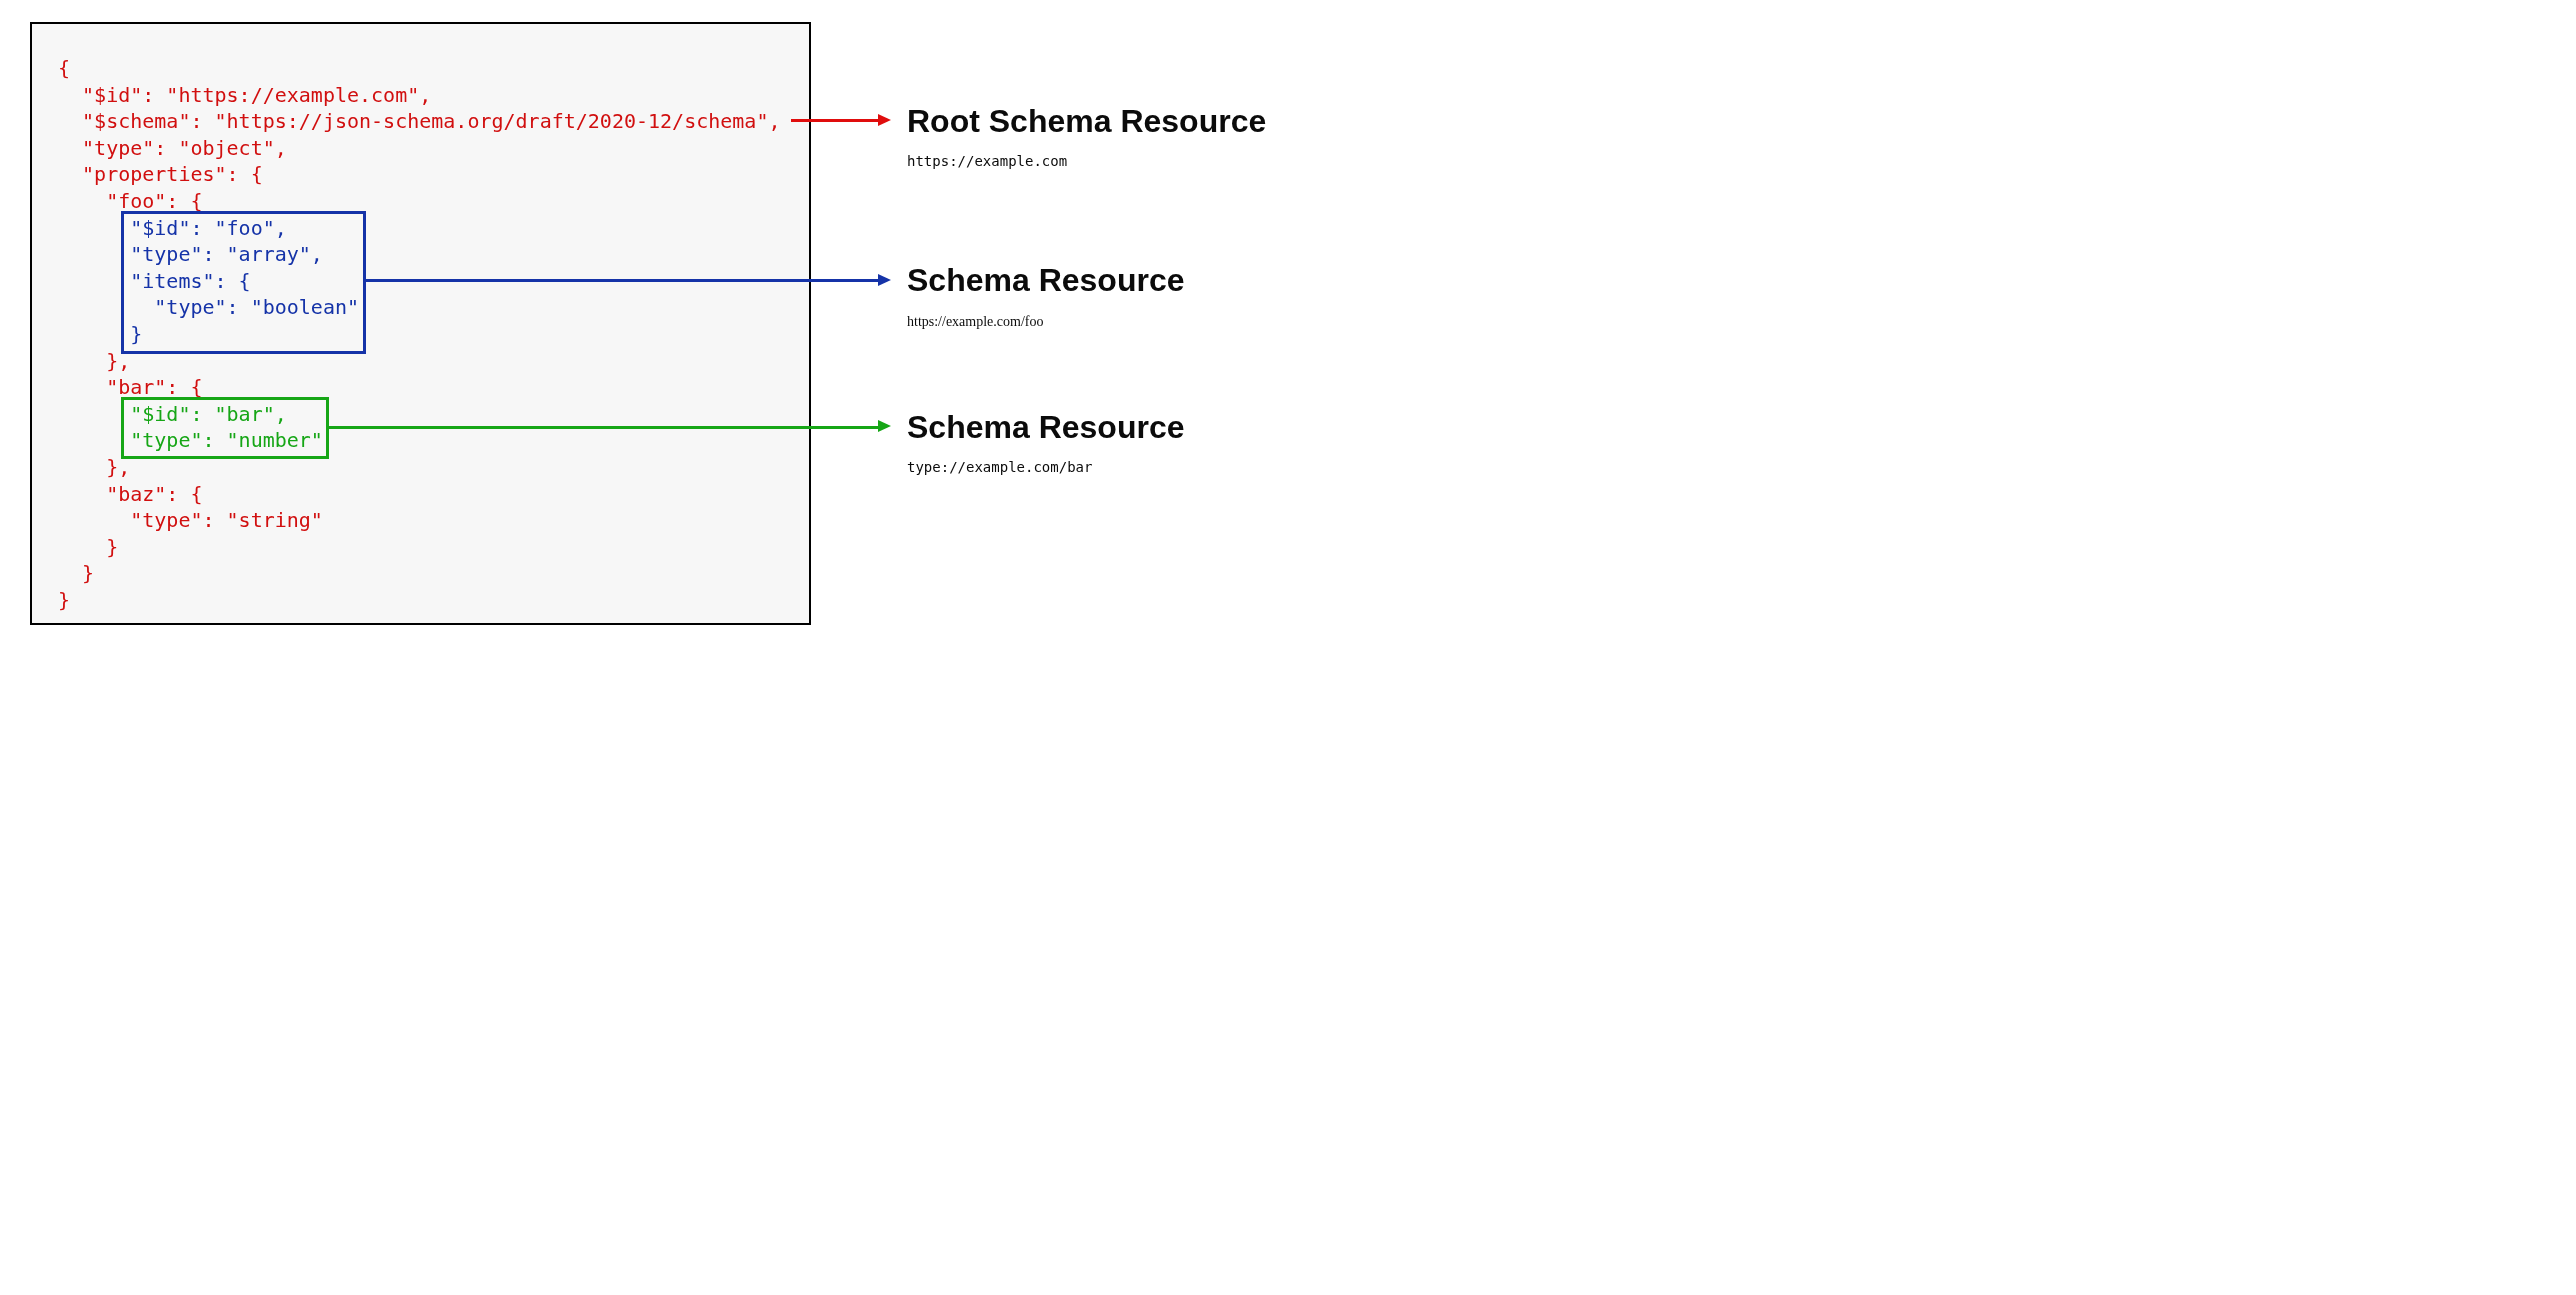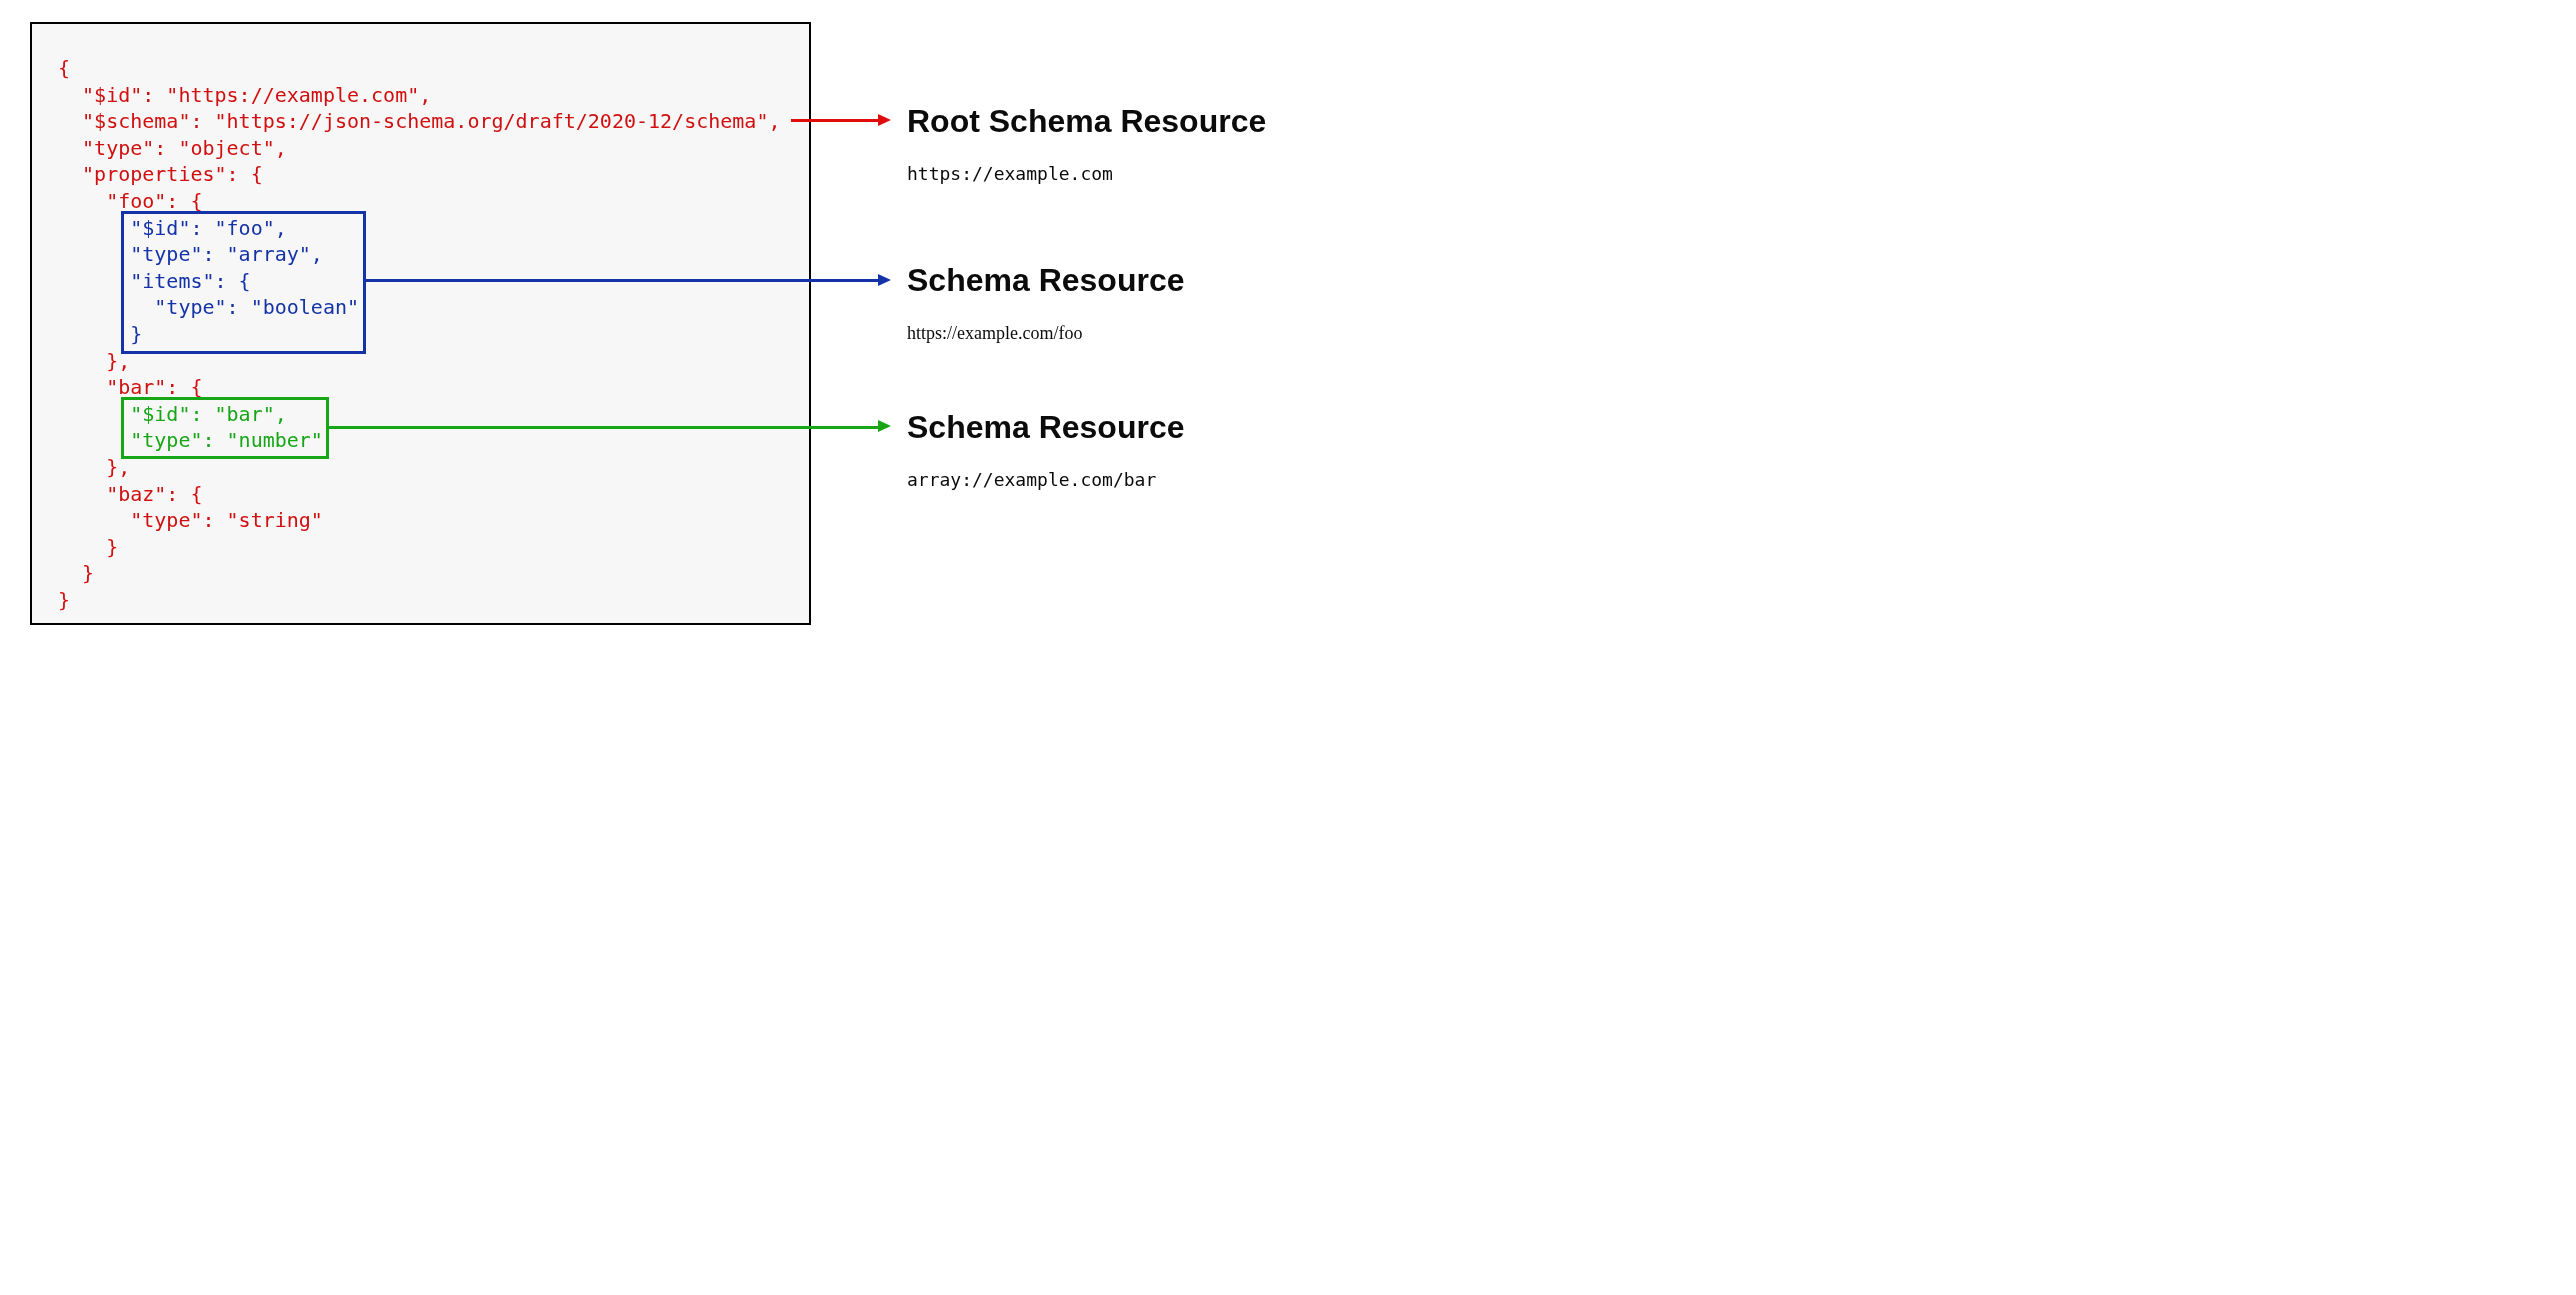--- a/index.html
+++ b/index.html
@@ -94,25 +94,24 @@
     font-weight: bold;
     font-size: 32px;
     line-height: 35px;
     color: var(--heading-color);
     white-space: nowrap;
   }
   .annotation-uri {
     position: absolute;
     left: 907px;
     font-family: "DejaVu Sans Mono", monospace;
-    font-size: 18px;
+    font-size: 14px;
     line-height: 27px;
     color: var(--heading-color);
     white-space: nowrap;
-    margin-top: 12px;
   }
   .title-root { top: 104px; }
   .uri-root   { top: 148px; }
   .title-foo  { top: 263px; }
   .uri-foo    { top: 308px; font-family: Liberation Serif, serif; }
   .title-bar  { top: 410px; }
   .uri-bar    { top: 454px; }
 </style>
 </head>
 <body>
@@ -134,16 +133,16 @@
   <div class="arrow-line arrow-green-line"></div>
   <div class="arrow-head arrow-green-head"></div>
 
   <div class="annotation-title title-root">Root Schema Resource</div>
   <div class="annotation-uri uri-root">https://example.com</div>
 
   <div class="annotation-title title-foo">Schema Resource</div>
   <div class="annotation-uri uri-foo">https://example.com/foo</div>
 
   <div class="annotation-title title-bar">Schema Resource</div>
-  <div class="annotation-uri uri-bar">array://example.com/bar</div>
+  <div class="annotation-uri uri-bar">type://example.com/bar</div>
 
 </div>
 
 
 </body></html>

